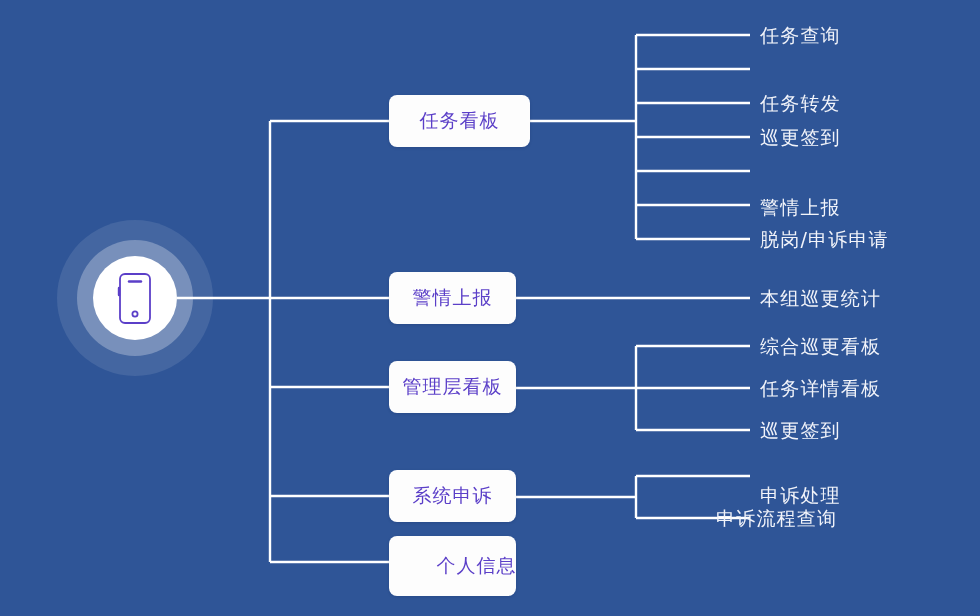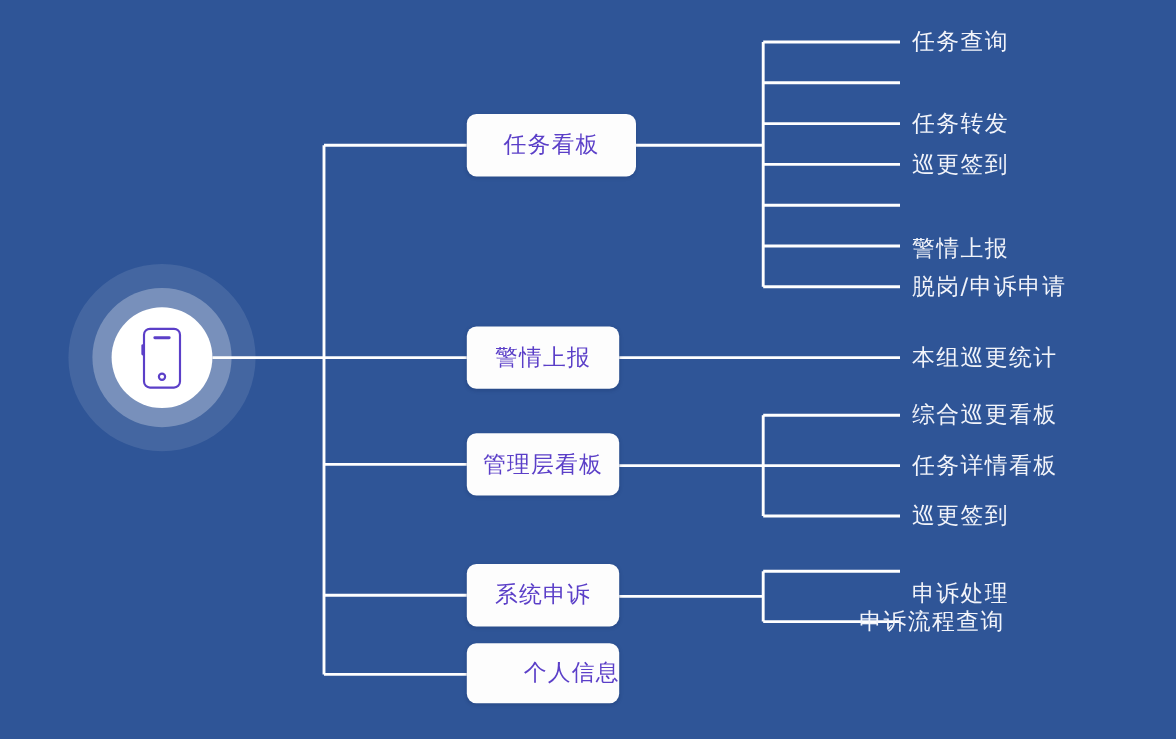--- a/index.html
+++ b/index.html
@@ -96,21 +96,21 @@
       <line x1="636" y1="476" x2="636" y2="518"></line>
       <line x1="636" y1="476" x2="750" y2="476"></line>
       <line x1="636" y1="518" x2="750" y2="518"></line>
     </g>
   </svg>
 
   <div class="node-box" style="left:389px;top:95px;width:141px;height:52px;">任务看板</div>
   <div class="node-box" style="left:389px;top:272px;width:127px;height:52px;">警情上报</div>
   <div class="node-box" style="left:389px;top:470px;width:127px;height:52px;">系统申诉</div>
   <div class="node-box" style="left:389px;top:361px;width:127px;height:52px;">管理层看板</div>
-  <div class="node-box" style="left:389px;top:536px;width:127px;height:50px;padding-left:48px;">个人信息</div>
+  <div class="node-box" style="left:389px;top:536px;width:127px;height:60px;padding-left:48px;">个人信息</div>
 
   <div class="leaf-label" style="left:760px;top:26px;">任务查询</div>
   <div class="leaf-label" style="left:760px;top:94px;">任务转发</div>
   <div class="leaf-label" style="left:760px;top:128px;">巡更签到</div>
   <div class="leaf-label" style="left:760px;top:162px;margin-top:36px;">警情上报</div>
   <div class="leaf-label" style="left:760px;top:230px;">脱岗/申诉申请</div>
 
   <div class="leaf-label" style="left:760px;top:289px;">本组巡更统计</div>
 
   <div class="leaf-label" style="left:760px;top:337px;">综合巡更看板</div>

